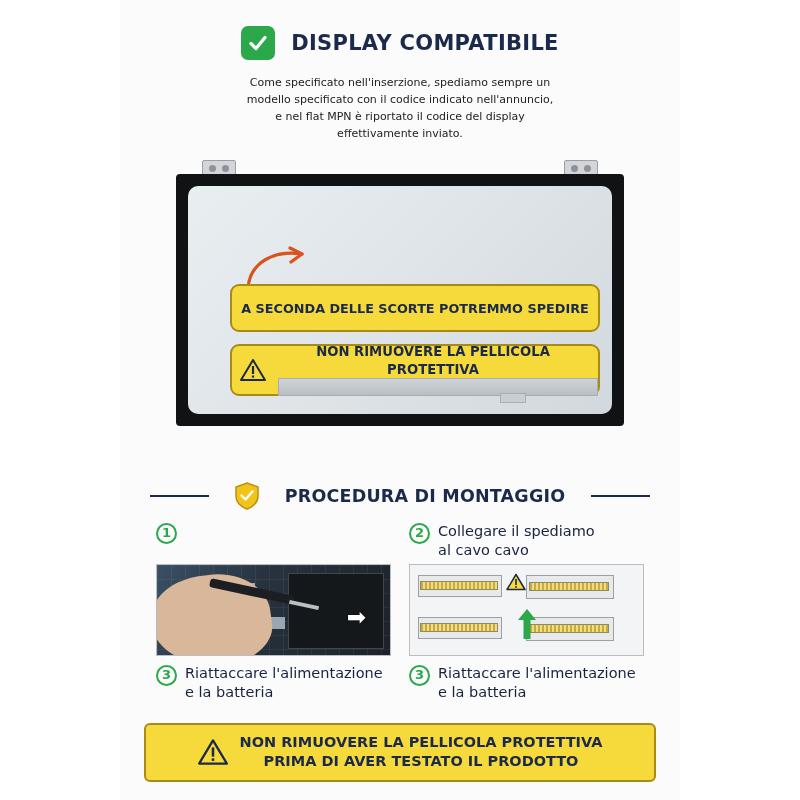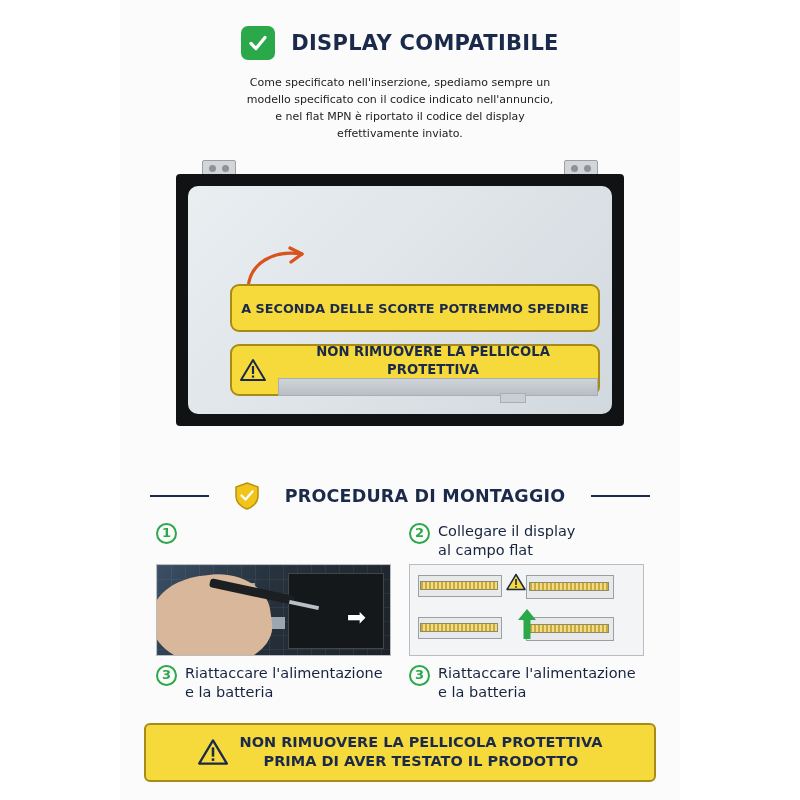--- a/index.html
+++ b/index.html
@@ -430,22 +430,22 @@
 
     <div class="steps">
 
       <div class="step-label">
         <span class="step-num">1</span>
       </div>
 
       <div class="step-label">
         <span class="step-num">2</span>
         <span>
-          <span>Collegare il display</span><br>
-          <span>al campo flat</span>
+          <span>Collegare il spediamo</span><br>
+          <span>al cavo cavo</span>
         </span>
       </div>
 
       <div class="photo photo-a">
         <div class="pcb"></div>
         <div class="pcb-dark"></div>
         <div class="pcb-chip" style="left:72px; top:18px; width:26px; height:16px;"></div>
         <div class="pcb-chip" style="left:108px; top:52px; width:20px; height:12px;"></div>
         <div class="hand"></div>
         <div class="tool"></div>

